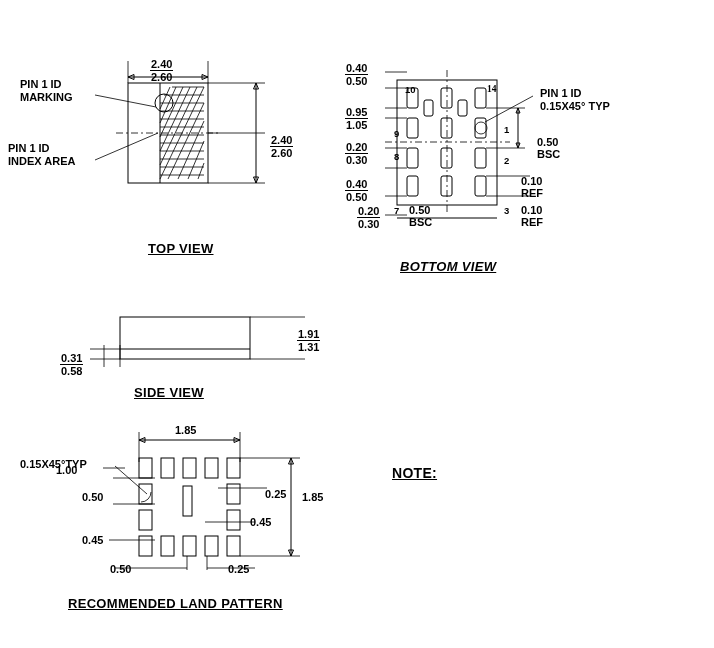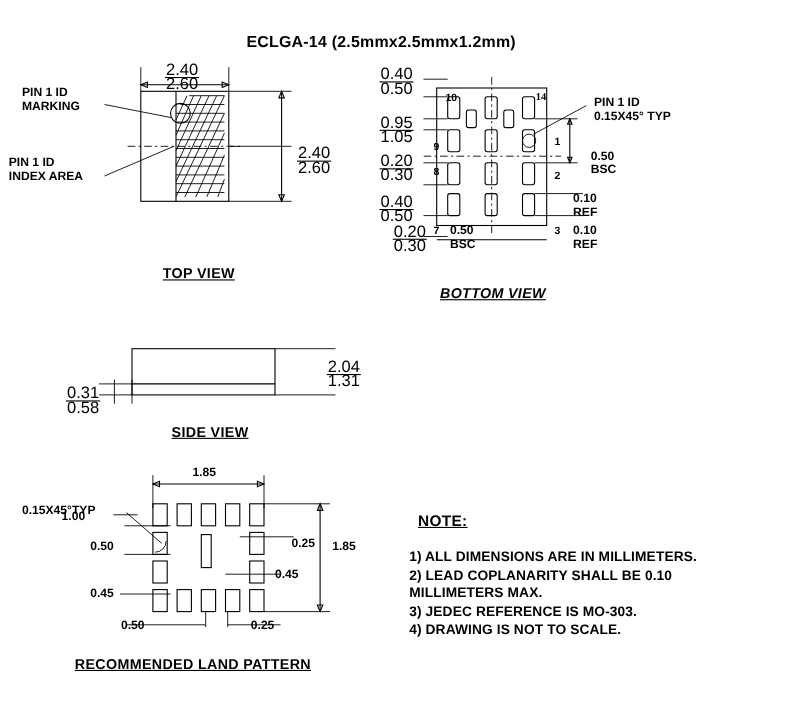--- a/index.html
+++ b/index.html
@@ -32,22 +32,22 @@
     text-decoration: underline;
     letter-spacing: 0.3px;
   }
   .dim {
     font-size: 11px;
     font-weight: bold;
     line-height: 11.5px;
     white-space: nowrap;
   }
   .dimstack {
-    font-size: 15px;
-    font-weight: normal;
+    font-size: 11px;
+    font-weight: bold;
     line-height: 12px;
     white-space: nowrap;
     text-align: right;
   }
   .dimstack .top { border-bottom: 1px solid #000; display:block; padding:0 1px;}
   .dimstack .bot { display:block; padding:0 1px;}
   .callout {
     font-size: 11px;
     font-weight: bold;
     line-height: 12.5px;
@@ -74,21 +74,20 @@
   .ln { stroke:#000; stroke-width:1; fill:none; }
   .lnthin { stroke:#000; stroke-width:0.8; fill:none; }
   .pad { fill:#ffffff; stroke:#000; stroke-width:1; }
   .dash { stroke:#000; stroke-width:0.8; fill:none; stroke-dasharray:7 3 2 3; }
 </style>
 </head>
 <body>
 
 <div class="stage">
 
-  <div class="abs ttl" style="left:224px; top:31px;">ECLGA-14 (2.5mmx2.5mmx1.2mm)</div>
 
   <svg class="abs" style="left:90px; top:55px;" width="210" height="175">
 
     <rect class="ln" x="38" y="28" width="80" height="100"></rect>
 
     <g class="lnthin">
       <line x1="82" y1="32" x2="114" y2="32"></line>
       <line x1="74" y1="40" x2="114" y2="40"></line>
       <line x1="70" y1="48" x2="114" y2="48"></line>
       <line x1="70" y1="56" x2="114" y2="56"></line>
@@ -265,28 +264,28 @@
     <line class="lnthin" x1="160" y1="12" x2="215" y2="12"></line>
     <line class="lnthin" x1="160" y1="54" x2="215" y2="54"></line>
 
     <line class="lnthin" x1="0" y1="44" x2="30" y2="44"></line>
     <line class="lnthin" x1="0" y1="54" x2="30" y2="54"></line>
     <line class="lnthin" x1="14" y1="40" x2="14" y2="62"></line>
     <line class="lnthin" x1="30" y1="40" x2="30" y2="62"></line>
   </svg>
 
   <div class="abs dimstack" style="left:297px; top:328px;">
-    <span class="top">2.04</span>
+    <span class="top">1.91</span>
     <span class="bot">1.31</span>
   </div>
   <div class="abs dimstack" style="left:60px; top:352px;">
     <span class="top">0.31</span>
     <span class="bot">0.58</span>
   </div>
-  <div class="abs viewlabel" style="left:156px; top:385px;">SIDE VIEW</div>
+  <div class="abs viewlabel" style="left:134px; top:385px;">SIDE VIEW</div>
 
   <svg class="abs" style="left:95px; top:418px;" width="240" height="175">
 
     <rect class="pad" x="44" y="40" width="13" height="20"></rect>
     <rect class="pad" x="44" y="66" width="13" height="20"></rect>
     <rect class="pad" x="44" y="92" width="13" height="20"></rect>
     <rect class="pad" x="44" y="118" width="13" height="20"></rect>
 
     <rect class="pad" x="66" y="40" width="13" height="20"></rect>
     <rect class="pad" x="66" y="118" width="13" height="20"></rect>
@@ -337,22 +336,15 @@
   <div class="abs dim" style="left:56px; top:465px;">1.00</div>
   <div class="abs dim" style="left:82px; top:492px;">0.50</div>
   <div class="abs dim" style="left:82px; top:535px;">0.45</div>
   <div class="abs dim" style="left:110px; top:564px;">0.50</div>
   <div class="abs dim" style="left:265px; top:489px;">0.25</div>
   <div class="abs dim" style="left:250px; top:517px;">0.45</div>
   <div class="abs dim" style="left:228px; top:564px;">0.25</div>
 
   <div class="abs viewlabel" style="left:68px; top:596px;">RECOMMENDED LAND PATTERN</div>
 
-  <div class="abs note-title" style="left:380px; top:465px;text-decoration:underline;">NOTE:</div>
-  <div class="abs" style="left:372px; top:498px;">
-    <div class="note-line">1) ALL DIMENSIONS ARE IN MILLIMETERS.</div>
-    <div class="note-line">2) LEAD COPLANARITY SHALL BE 0.10</div>
-    <div class="note-line">MILLIMETERS MAX.</div>
-    <div class="note-line">3) JEDEC REFERENCE IS MO-303.</div>
-    <div class="note-line">4) DRAWING IS NOT TO SCALE.</div>
-  </div>
+  <div class="abs note-title" style="left:392px; top:465px;text-decoration:underline;">NOTE:</div>
 
 </div>
 
 </body></html>

